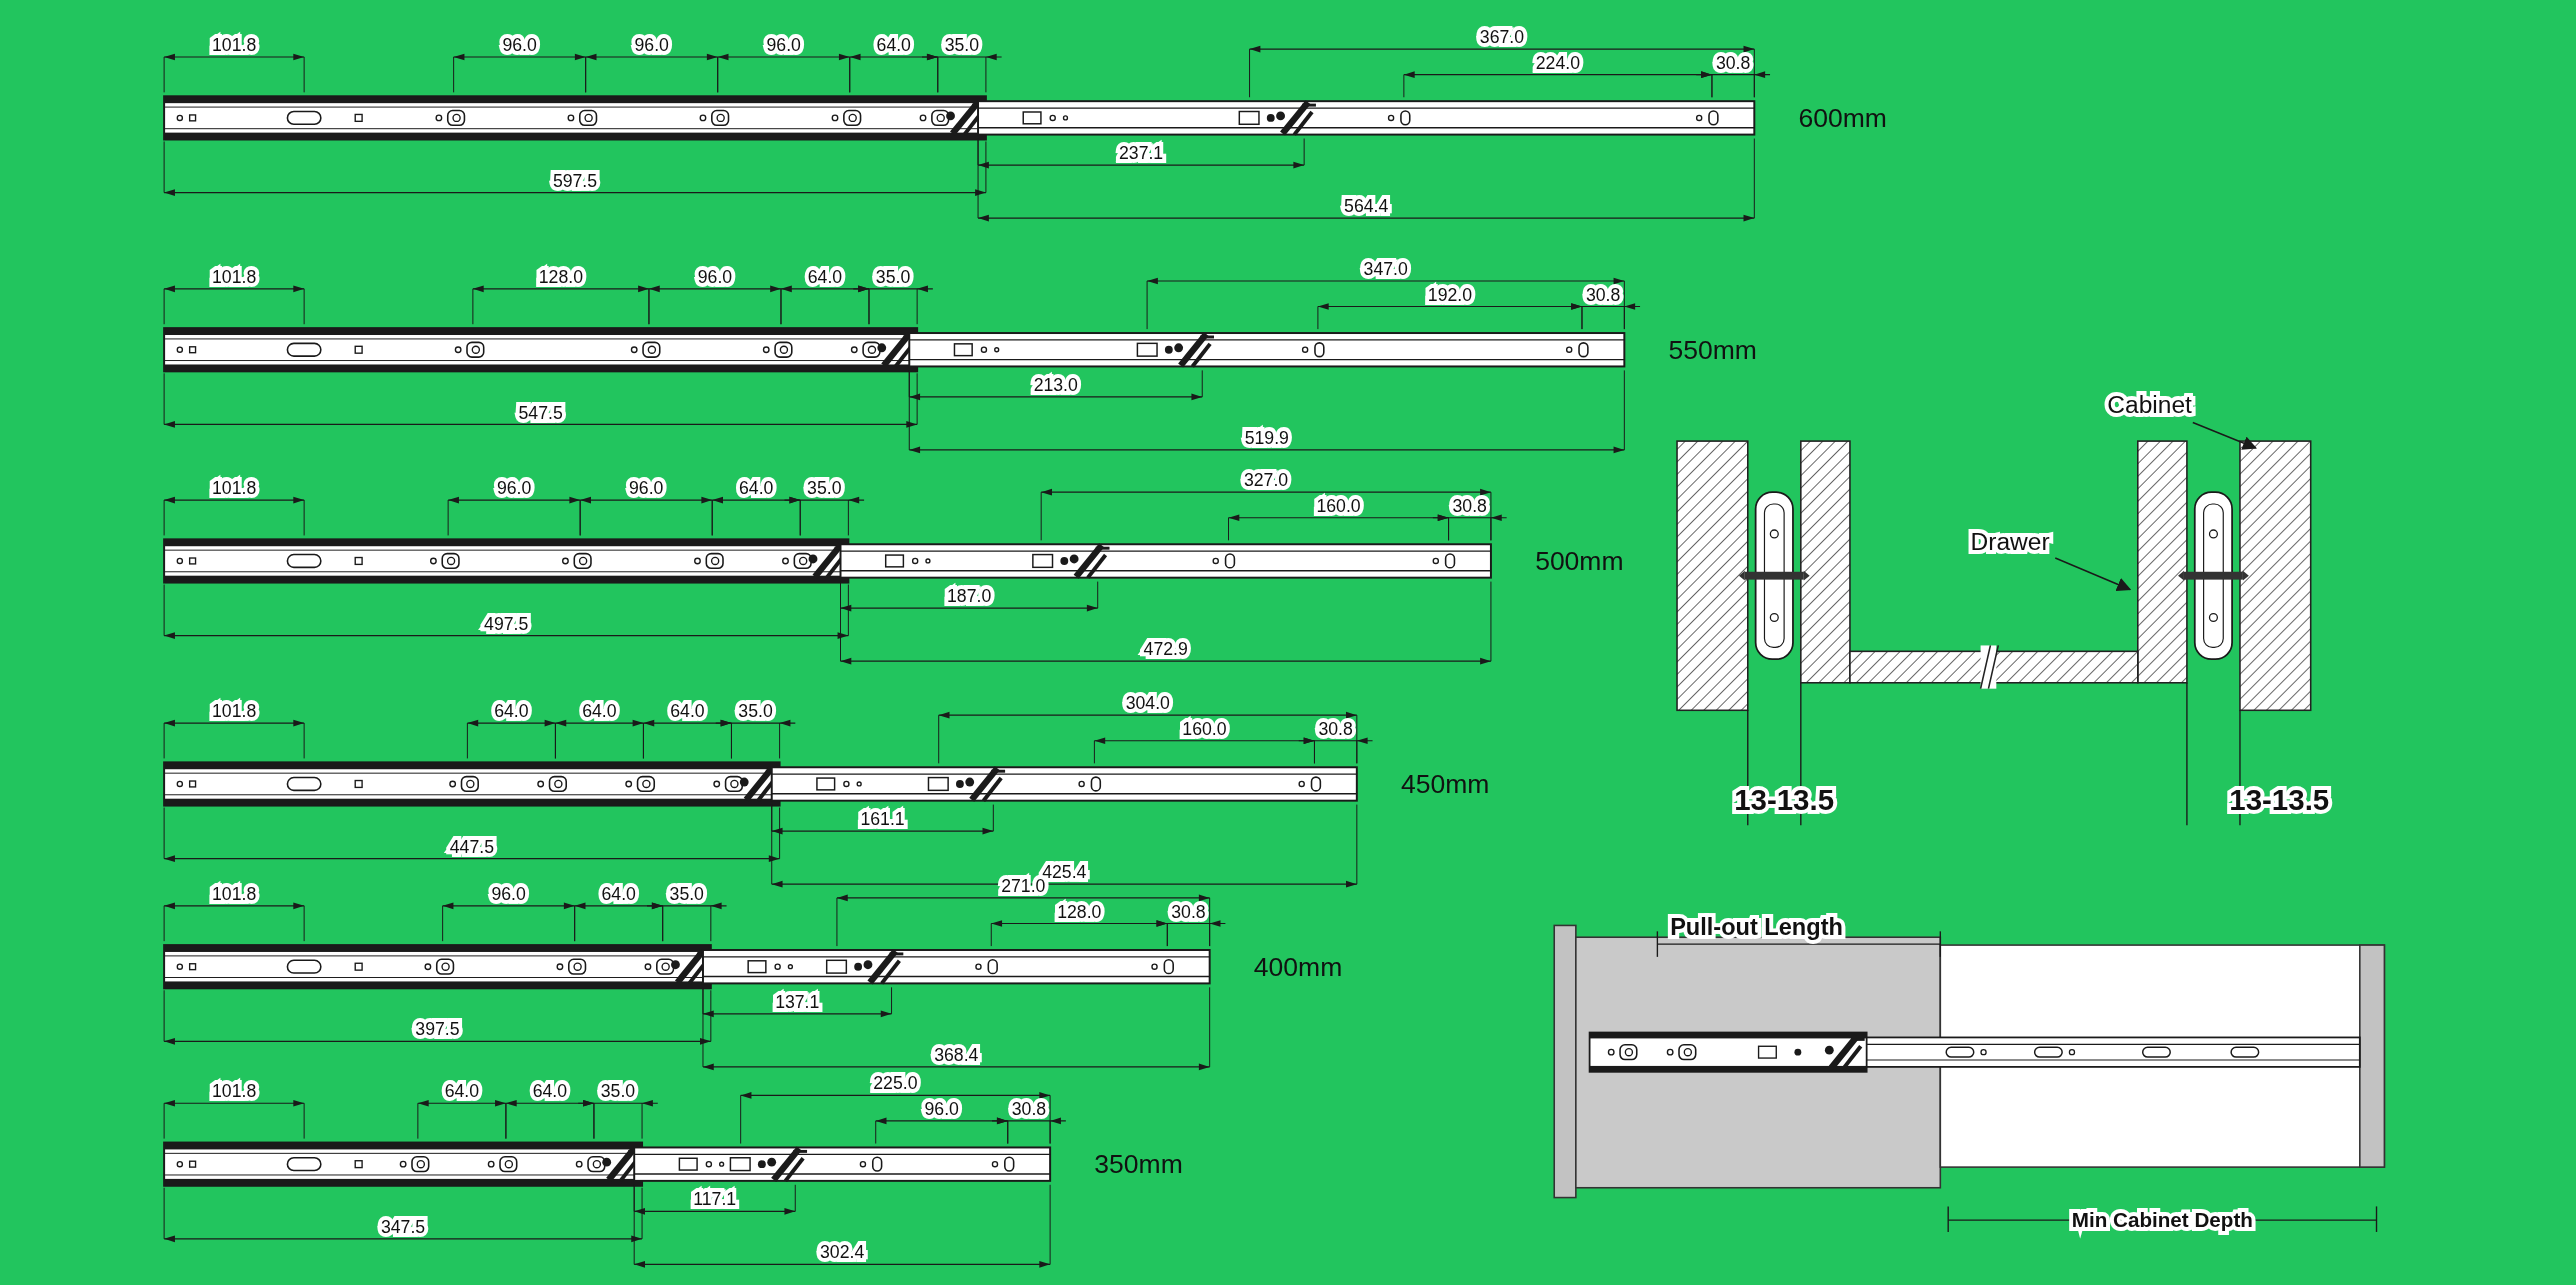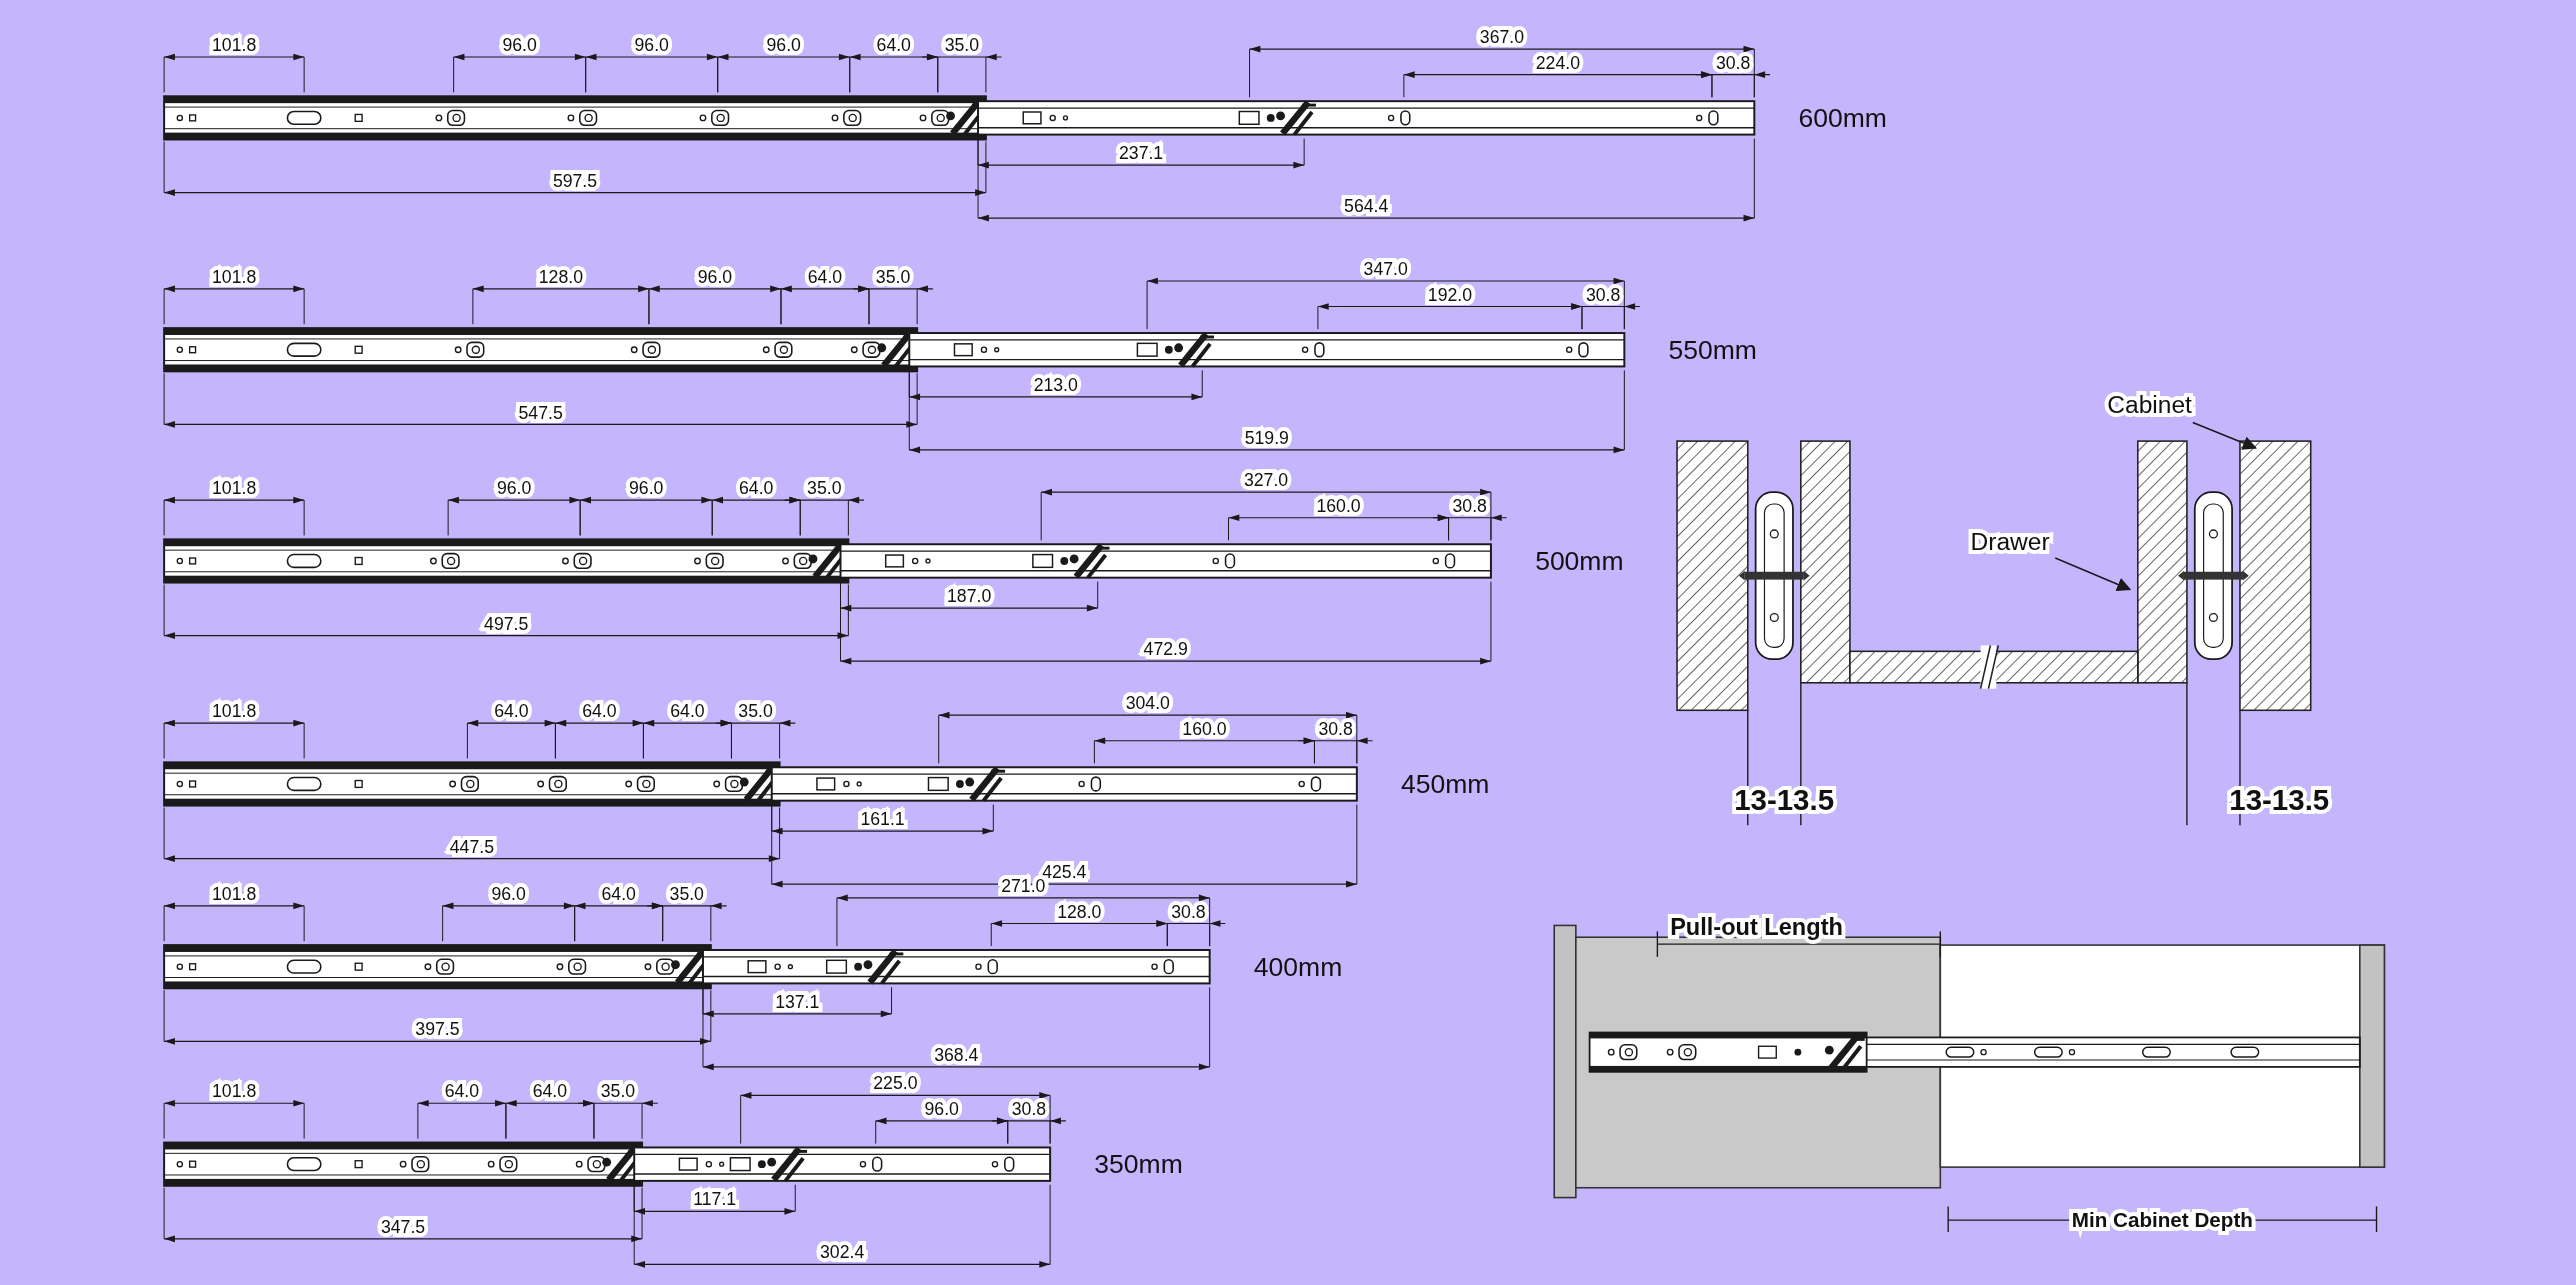--- a/index.html
+++ b/index.html
@@ -1,16 +1,16 @@
 <!DOCTYPE html>
 <html><head>
 <meta charset="utf-8">
 <style>
   html,body{margin:0;padding:0;background:#ffffff;}
-  #stage{position:relative;width:2576px;height:1285px;background:#c4b5fd;overflow:hidden;
+  #stage{position:relative;width:2576px;height:1285px;background:#22c55e;overflow:hidden;
          font-family:"Liberation Sans",sans-serif;}
   svg{display:block;}
   svg text{font-family:"Liberation Sans",sans-serif;fill:#111;}
 </style>
 </head>
 <body>
 
 <div id="stage">
   <svg id="diagram" viewBox="0 0 2622 1308" width="2576" height="1285" xmlns="http://www.w3.org/2000/svg">
       <defs>

